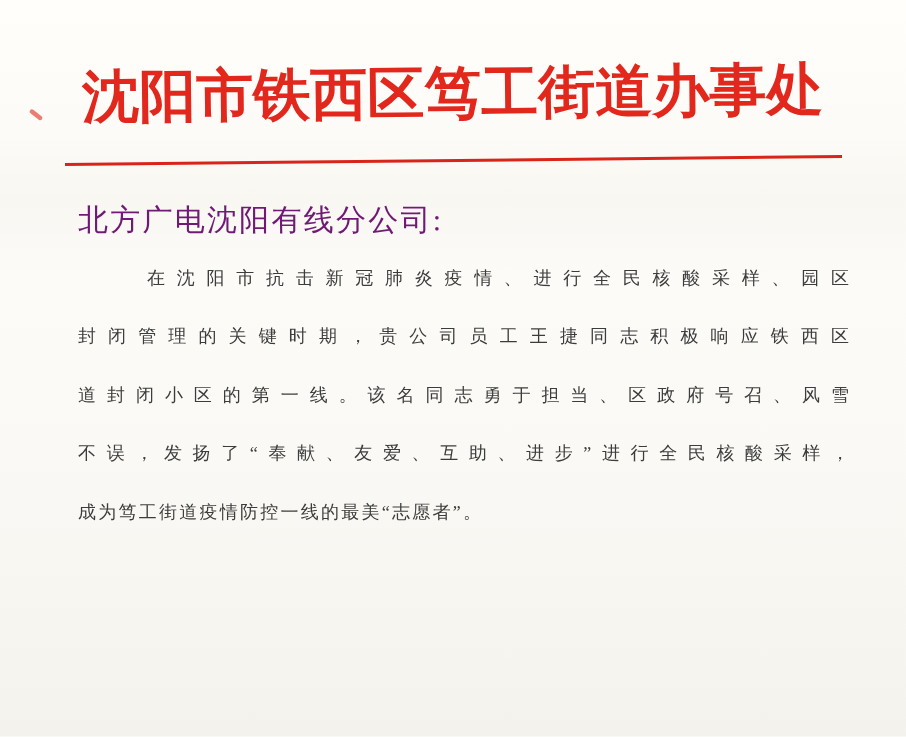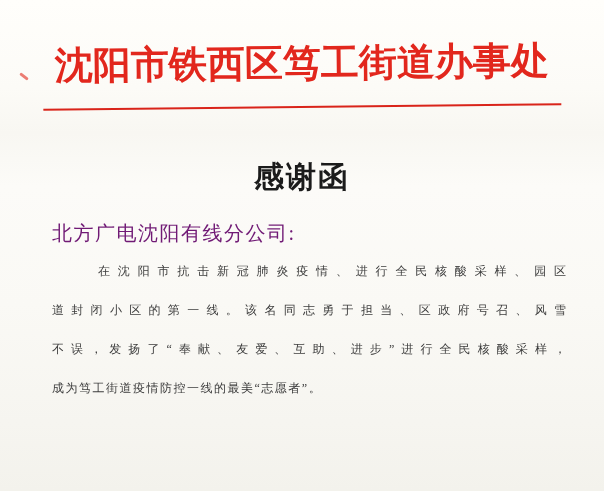--- a/index.html
+++ b/index.html
@@ -120,24 +120,24 @@
 
 <div class="page">
 
   <div class="corner-mark"></div>
 
   <div class="letterhead">
     <div class="org-title">沈阳市铁西区笃工街道办事处</div>
     <div class="red-rule"></div>
   </div>
 
-  <div class="letter-title">感谢函</div>
 
   <div class="salutation">北方广电沈阳有线分公司:</div>
 
   <div class="body-text">
     <div class="body-line first">在沈阳市抗击新冠肺炎疫情、进行全民核酸采样、园区</div>
+    <div class="body-line">封闭管理的关键时期，贵公司员工王捷同志积极响应铁西区</div>
     <div class="body-line">道封闭小区的第一线。该名同志勇于担当、区政府号召、风雪</div>
     <div class="body-line">不误，发扬了“奉献、友爱、互助、进步”进行全民核酸采样，</div>
     <div class="body-line last">成为笃工街道疫情防控一线的最美“志愿者”。</div>
   </div>
 
 </div>
 
 </body></html>

